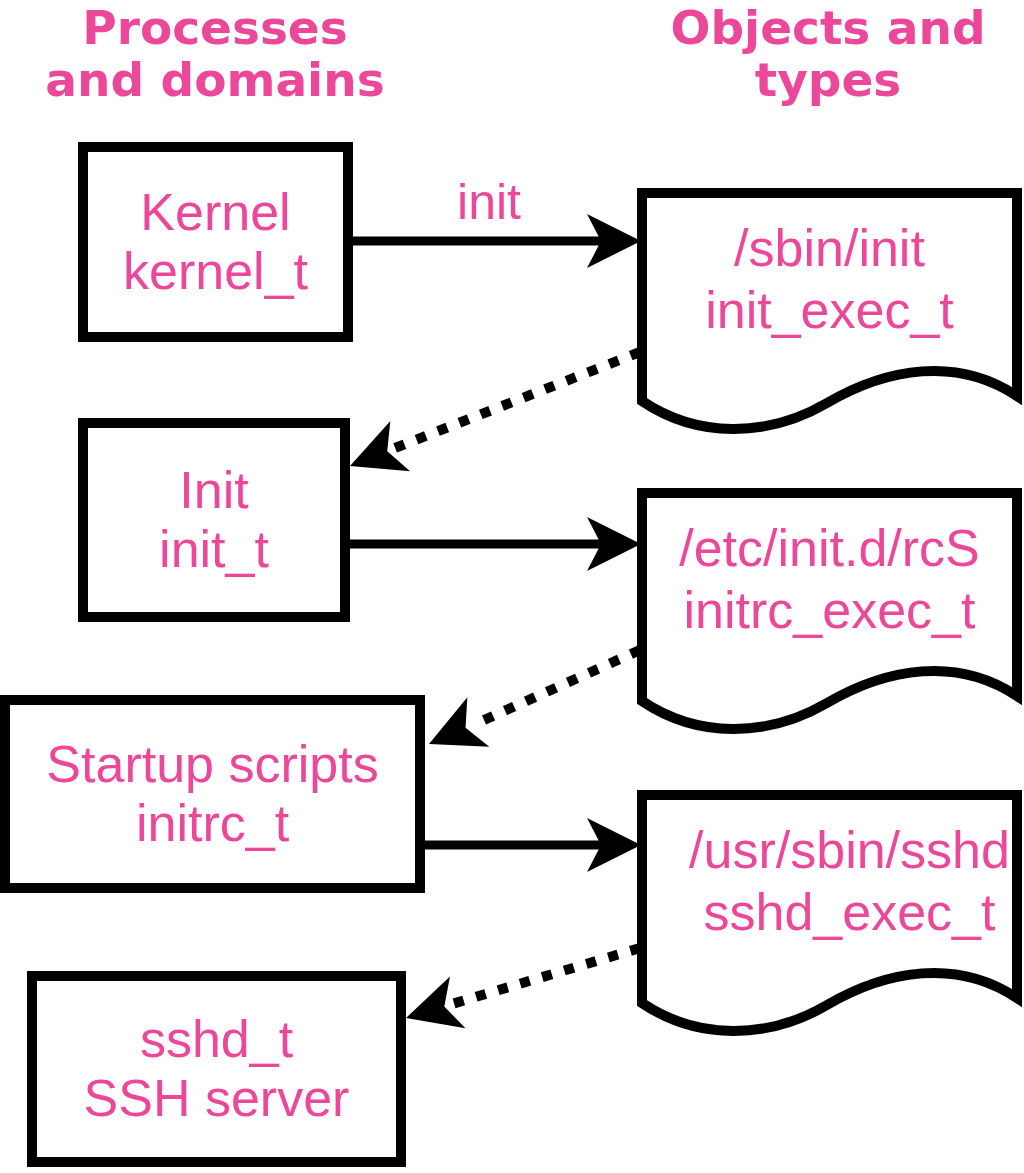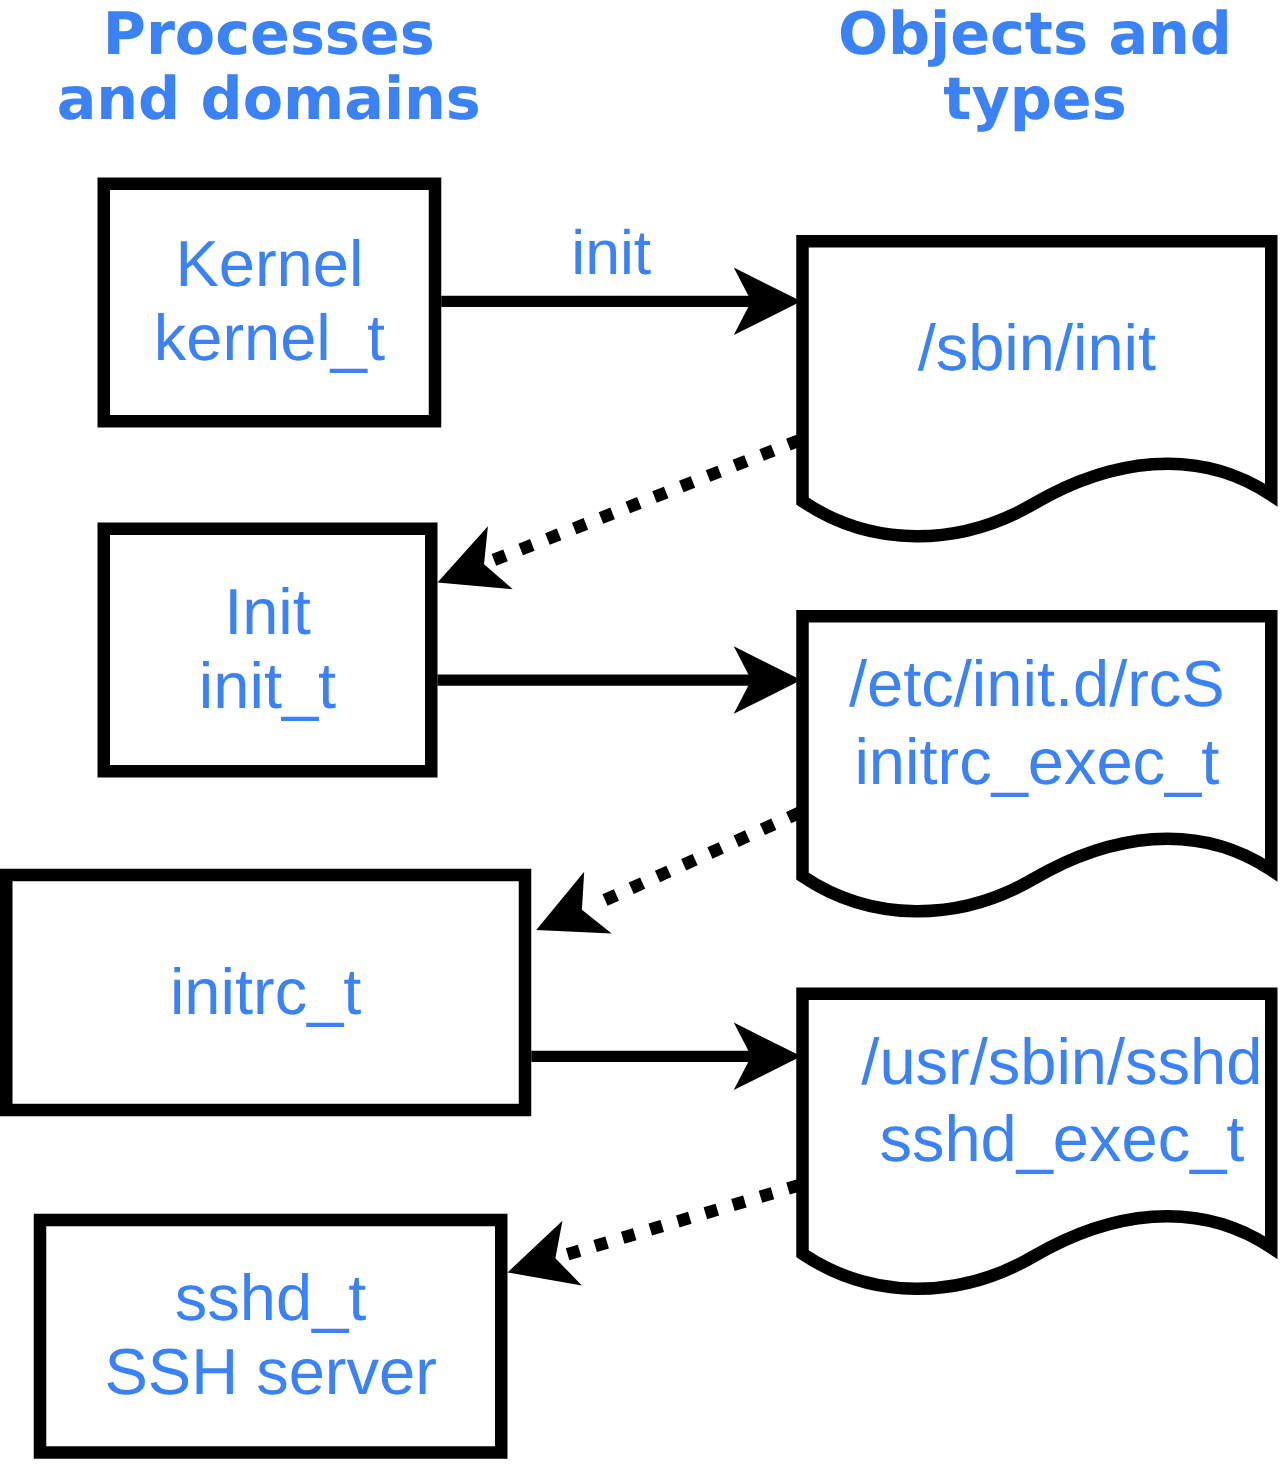--- a/index.html
+++ b/index.html
@@ -2,21 +2,21 @@
 <html><head>
 <meta charset="utf-8">
 <style>
   html, body { margin: 0; padding: 0; background: #ffffff; }
   #canvas {
     position: relative;
     width: 1024px;
     height: 1173px;
     background: #ffffff;
     overflow: hidden;
-    color: #3b82f6;
+    color: #ec4899;
   }
   .hdr {
     position: absolute;
     width: 400px;
     font-family: "DejaVu Sans", sans-serif;
     font-weight: bold;
     font-size: 47px;
     line-height: 52px;
     text-align: center;
     white-space: nowrap;
@@ -87,20 +87,21 @@
 
   <div class="pbox" style="left:78px;  top:418px; width:272px; height:204px;">
     <div>Init</div>
     <div>init_t</div>
   </div>
   <div class="pbox" style="left:78px;  top:142px; width:275px; height:200px;">
     <div>Kernel</div>
     <div>kernel_t</div>
   </div>
   <div class="pbox" style="left:0px;   top:695px; width:425px; height:198px;">
+    <div>Startup scripts</div>
     <div>initrc_t</div>
   </div>
   <div class="pbox" style="left:27px;  top:971px; width:379px; height:196px;">
     <div>sshd_t</div>
     <div>SSH server</div>
   </div>
 
   <svg id="diagram-svg" width="1024" height="1173" viewBox="0 0 1024 1173">
 
     <g transform="translate(637,188)">
@@ -141,20 +142,21 @@
     <g>
       <line class="dotted-line" x1="640" y1="948" x2="452" y2="1004"></line>
       <g transform="translate(406,1018) rotate(163.3)">
         <polygon class="arrow-head" points="0,0 -54,-27 -40,0 -54,27"></polygon>
       </g>
     </g>
   </svg>
 
   <div class="doctext" style="left:647px; top:217px;">
     <div>/sbin/init</div>
+    <div>init_exec_t</div>
   </div>
   <div class="doctext" style="left:647px; top:517px;">
     <div>/etc/init.d/rcS</div>
     <div>initrc_exec_t</div>
   </div>
   <div class="doctext" style="left:647px; top:819px;padding-left:20px;">
     <div>/usr/sbin/sshd</div>
     <div>sshd_exec_t</div>
   </div>
 

